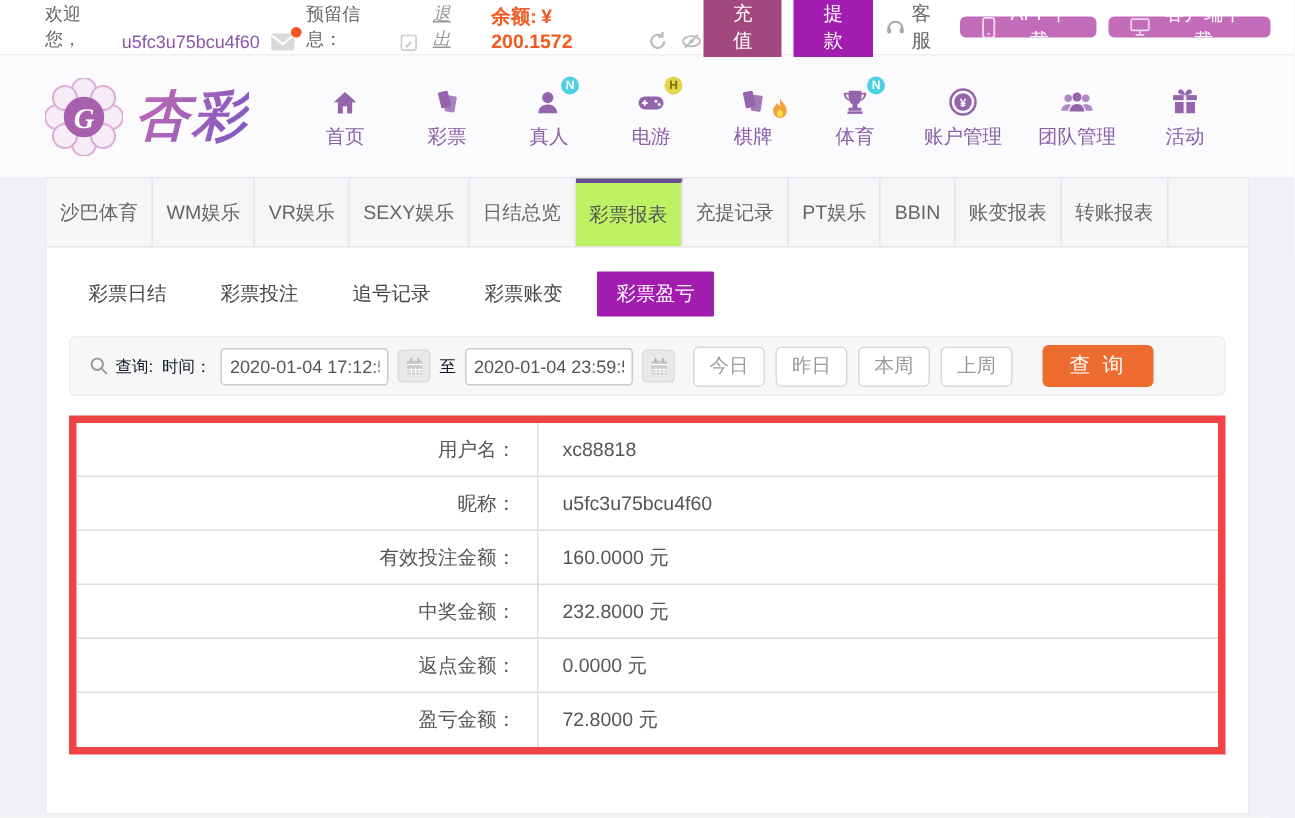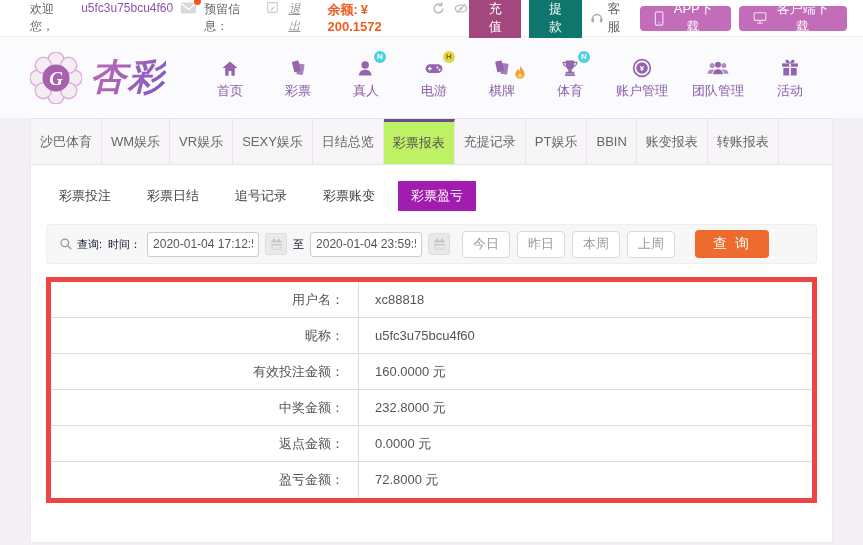--- a/index.html
+++ b/index.html
@@ -6,35 +6,35 @@
   html,body { width:863px; height:545px; }
   body {
     font-family:"Liberation Sans","DejaVu Sans",sans-serif;
     background:#f2f0f4; color:#555; overflow:hidden; font-size:13px;
   }
   svg { display:block; }
 
   
   .topbar { background:#fff; border-bottom:1px solid #efedf1; height:37px;
     display:flex; align-items:center; justify-content:space-between; padding:0 16px 0 30px; }
-  .tb-left { display:flex; align-items:flex-start; gap:7px; font-size:12px; color:#666; }
+  .tb-left { display:flex; align-items:flex-end; gap:7px; font-size:12px; color:#666; }
   .username { color:#8a56a8; }
   .icon-btn { position:relative; display:inline-flex; cursor:pointer; }
   .mail-dot { position:absolute; top:-3px; right:-4px; width:7px; height:7px;
     background:#f4511e; border-radius:50%; }
   .logout { color:#999; font-style:italic; text-decoration:underline; cursor:pointer; margin-left:2px; }
   .balance { margin-left:10px; font-weight:bold; color:#f25a1f; font-size:13px; }
   .balance .bv { margin-left:3px; }
   .tb-right { display:flex; align-items:center; gap:8px; }
   .pill { border:none; color:#fff; font-size:13px; height:39px; padding:0 14px;
     border-radius:0; cursor:pointer; display:inline-flex; align-items:center; gap:5px;
     font-family:inherit; }
   .pill-recharge { background:#a3487f; }
-  .pill-withdraw { background:#0f766e; }
-  .pill-app, .pill-client { background:#c36cba; border-radius:4px; height:25px; }
+  .pill-withdraw { background:#a21caf; }
+  .pill-app, .pill-client { background:#c36cba; border-radius:4px; height:14px; }
   .service { display:inline-flex; align-items:center; gap:4px; color:#666; font-size:13px; cursor:pointer; }
 
   
   .header { background:#fbfafc; height:81px; display:flex; align-items:center; padding:0 30px; }
   .logo { display:flex; align-items:center; gap:8px; cursor:pointer; }
   .logo-text { font-size:36px; font-weight:bold; font-style:italic;
     background:linear-gradient(120deg,#c76ab4,#7a58c0);
     -webkit-background-clip:text; background-clip:text; color:transparent; letter-spacing:2px; }
   .mainnav { display:flex; margin-left:42px; gap:24px; }
   .nav-item { display:flex; flex-direction:column; align-items:center; gap:4px;
@@ -283,22 +283,22 @@
     <div class="tab">充提记录</div>
     <div class="tab">PT娱乐</div>
     <div class="tab">BBIN</div>
     <div class="tab">账变报表</div>
     <div class="tab">转账报表</div>
   </div>
 
   <div class="content">
 
     <div class="subtabs">
+      <div class="subtab">彩票日结</div>
       <div class="subtab">彩票投注</div>
-      <div class="subtab">彩票日结</div>
       <div class="subtab">追号记录</div>
       <div class="subtab">彩票账变</div>
       <div class="subtab active">彩票盈亏</div>
     </div>
 
     <div class="querybar">
       <span class="qlabel">
         <svg width="14" height="14" viewBox="0 0 24 24">
             <circle cx="10" cy="10" r="6.5" fill="none" stroke="#999" stroke-width="2.2"></circle>
             <line x1="15" y1="15" x2="21" y2="21" stroke="#999" stroke-width="2.2"></line>

